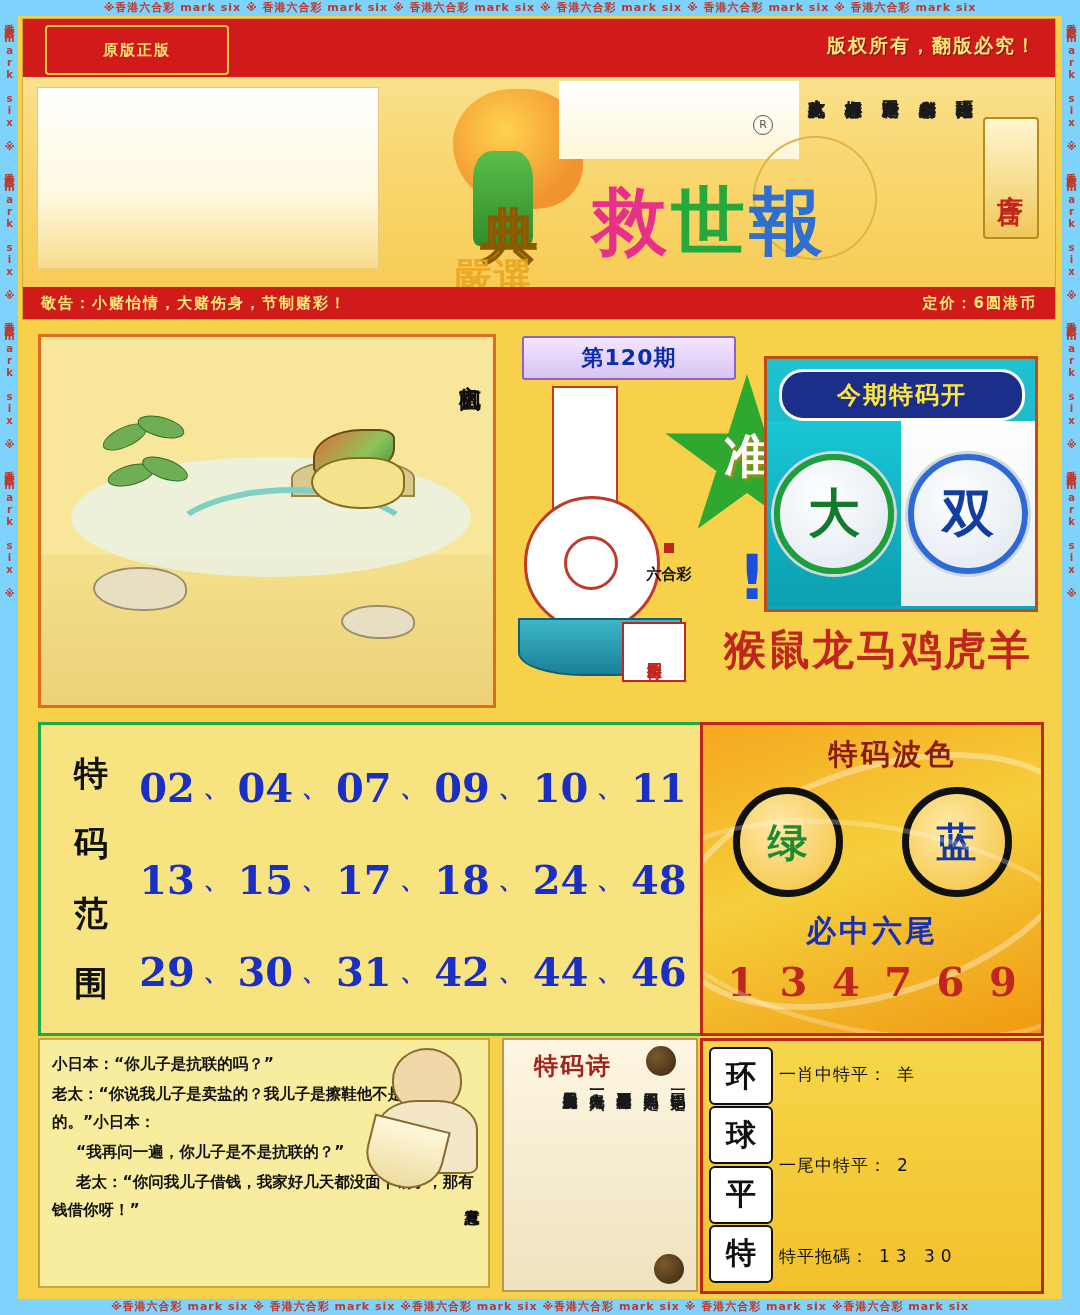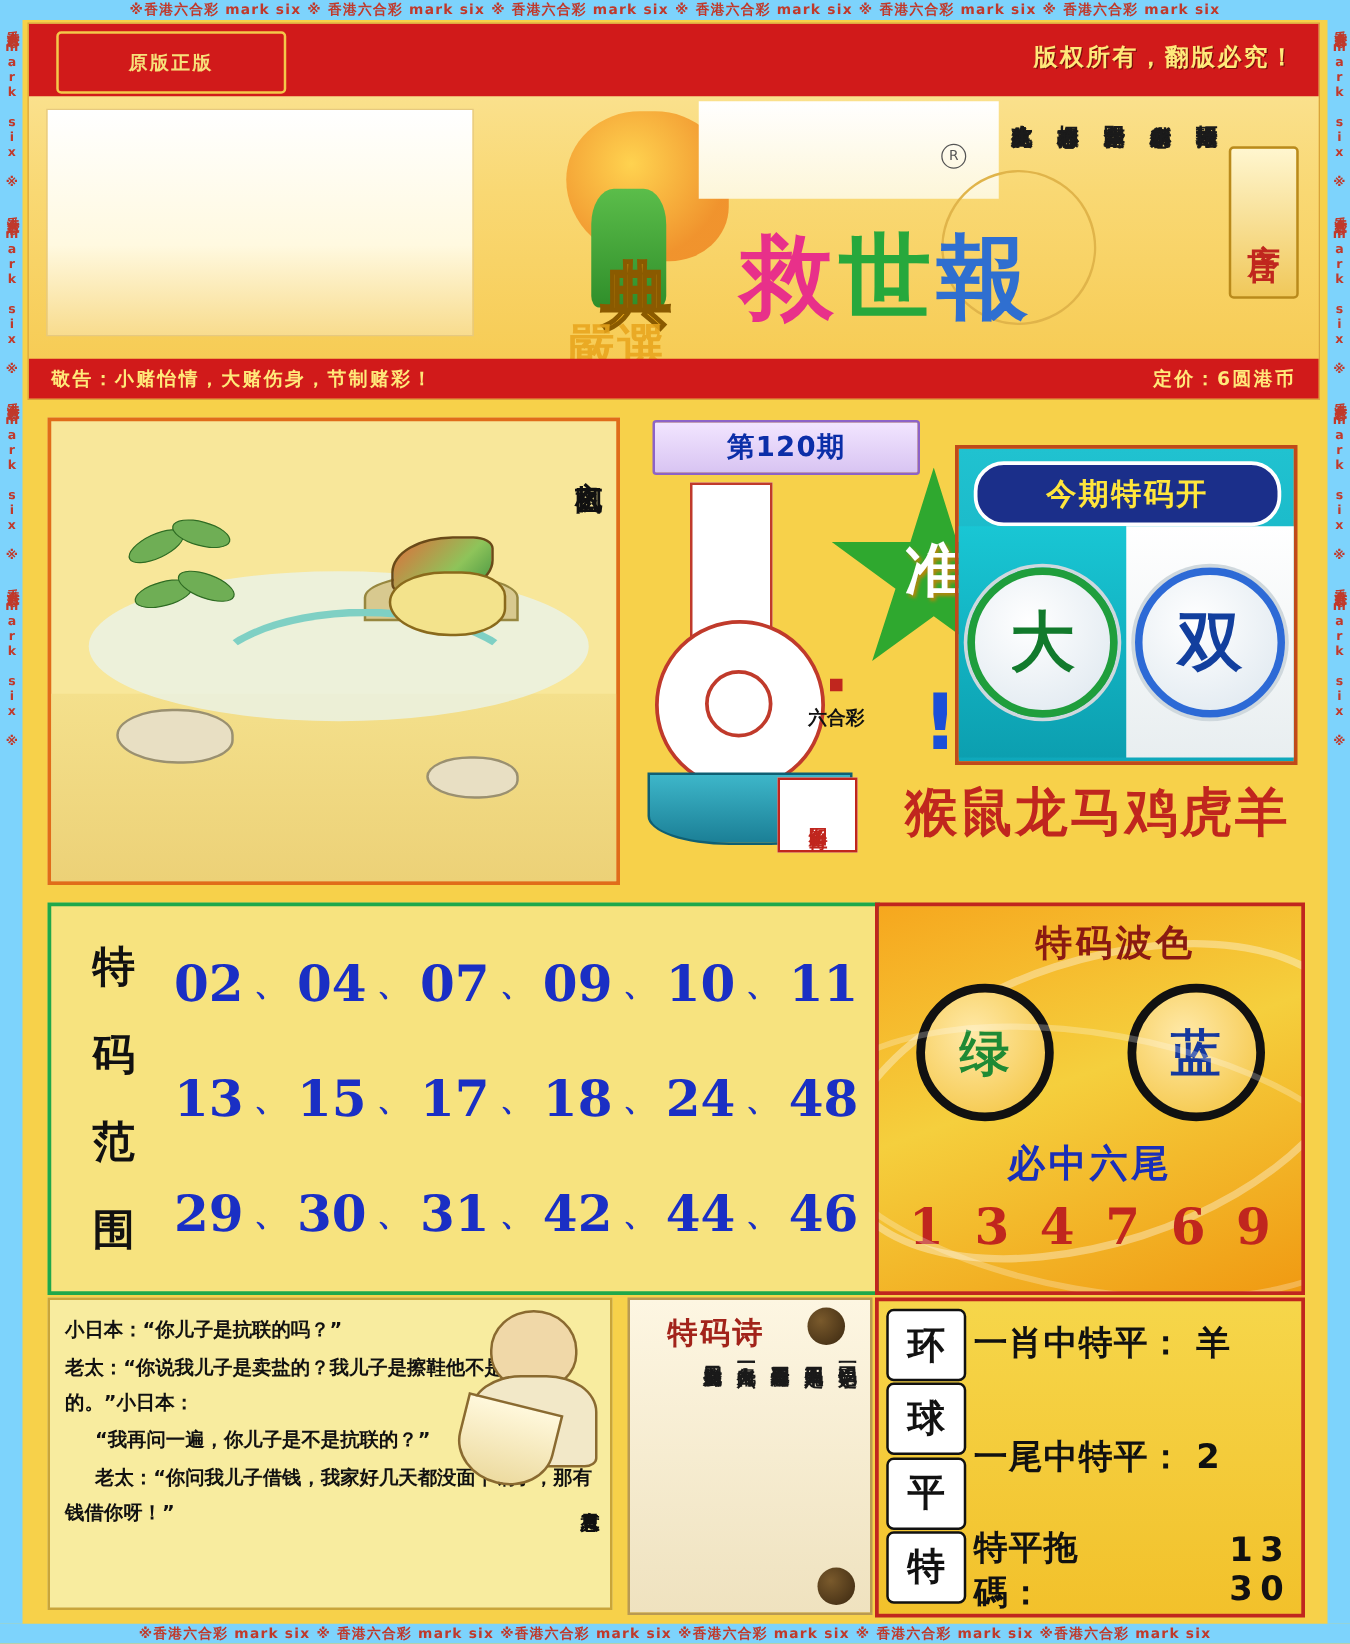--- a/index.html
+++ b/index.html
@@ -417,21 +417,21 @@
     width:60px;height:54px;background:#fff;border:2px solid #111;border-radius:6px;
     display:flex;align-items:center;justify-content:center;
     font-size:30px;font-weight:bold;color:#111;
   }
   .hq-rows{
     position:absolute;left:76px;top:6px;width:254px;height:236px;
     display:flex;flex-direction:column;justify-content:space-between;
   }
   .hq-row{
     height:54px;display:flex;align-items:center;
-    font-size:27px;font-weight:bold;color:#111;
+    font-size:17px;font-weight:normal;color:#111;
   }
   .hq-row .lbl{letter-spacing:1px;}
   .hq-row .val{margin-left:10px;color:#111;}
   .hq-row .val.wide{letter-spacing:6px;text-align:right;}
 </style>
 </head>
 <body>
 
 <div class="page">
 

